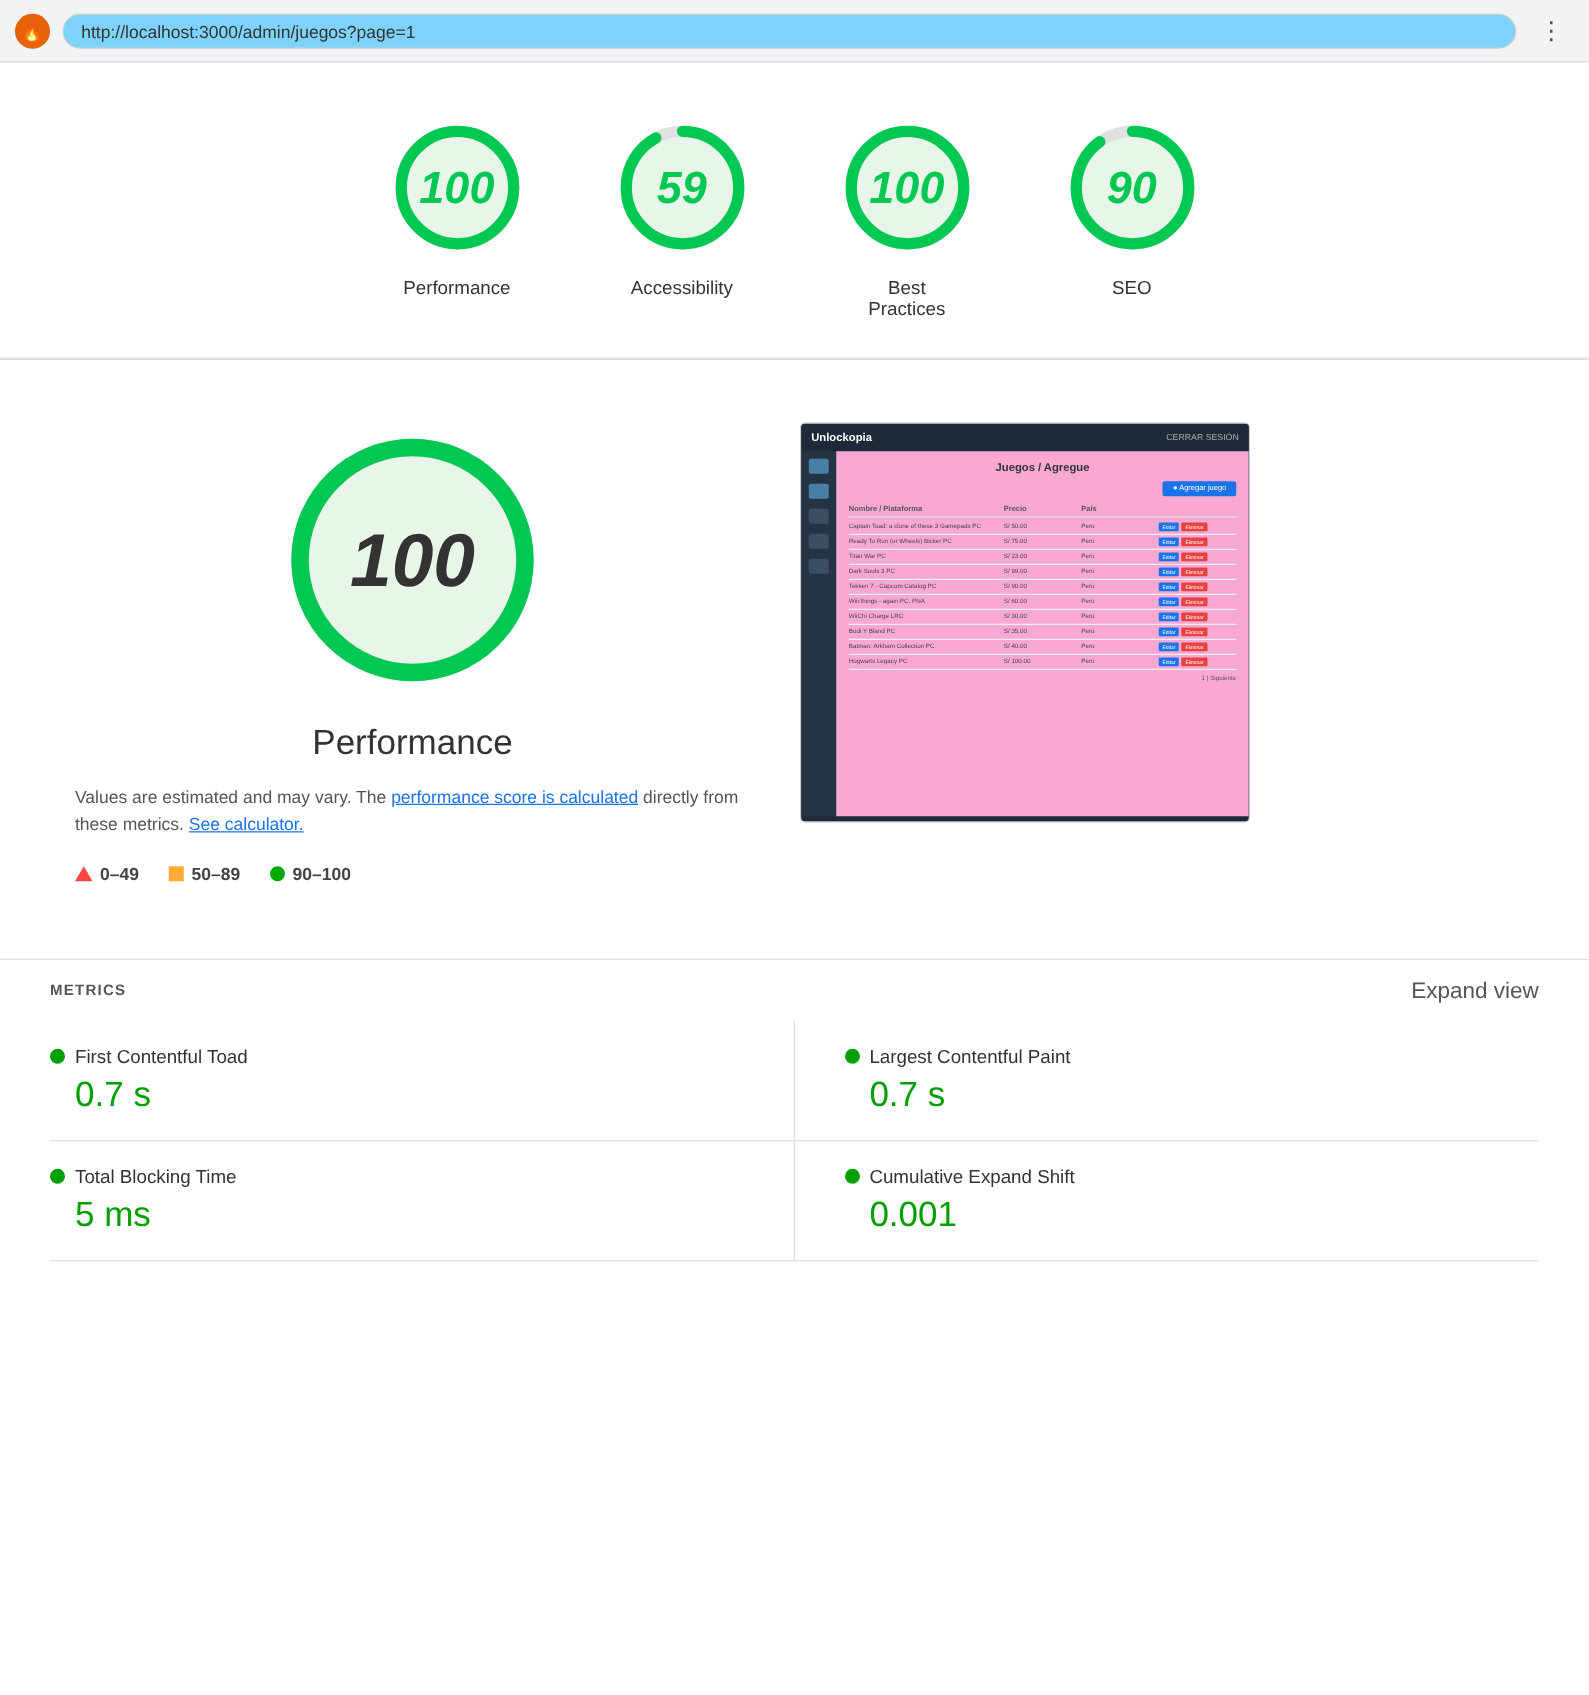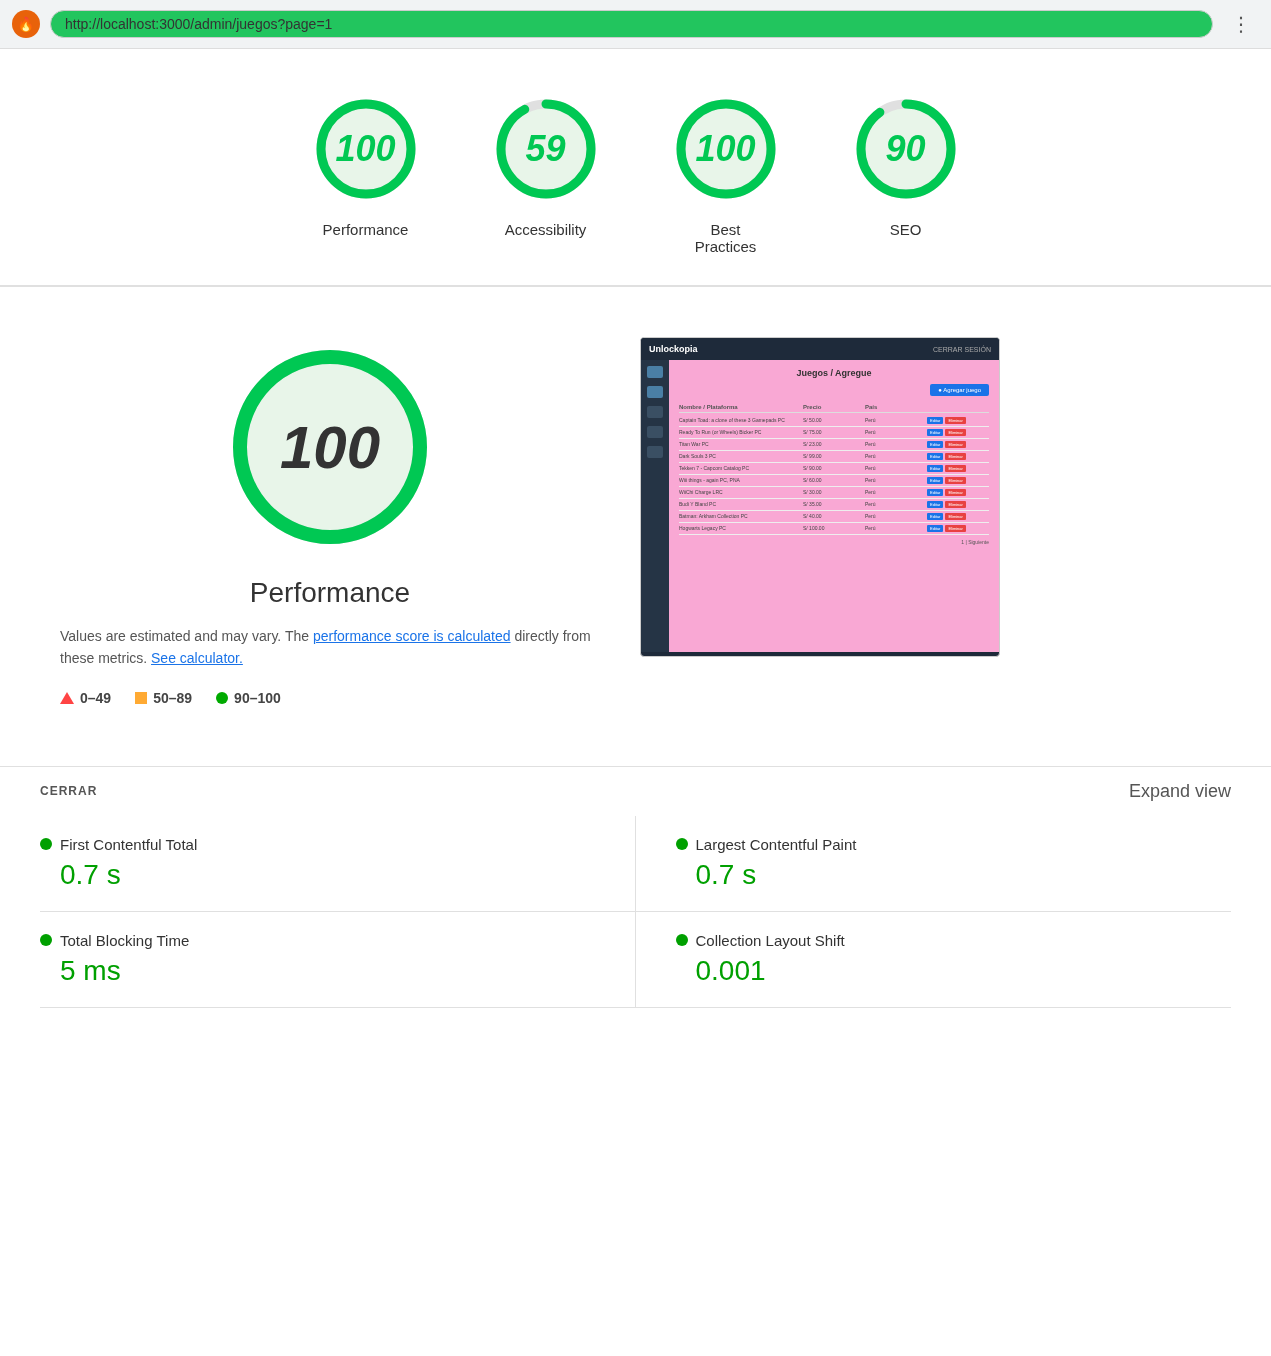--- a/index.html
+++ b/index.html
@@ -28,21 +28,21 @@
       display: flex;
       align-items: center;
       justify-content: center;
       color: white;
       font-size: 14px;
       font-weight: bold;
       flex-shrink: 0;
     }
     .browser-url {
       flex: 1;
-      background: #22c55e;
+      background: #7dd3fc;
       border: 1px solid #ccc;
       border-radius: 20px;
       padding: 5px 14px;
       font-size: 14px;
       color: #333;
     }
     .browser-menu {
       font-size: 20px;
       color: #555;
       cursor: pointer;
@@ -534,46 +534,46 @@
             <span>1 | Siguiente</span>
           </div>
         </div>
       </div>
     </div>
   </div>
 </div>
 
 <div class="metrics-section">
   <div class="metrics-header">
-    <span class="metrics-title">CERRAR</span>
+    <span class="metrics-title">METRICS</span>
     <span class="expand-view">Expand view</span>
   </div>
   <div class="metrics-grid" id="metrics-grid">
   <div class="metric-item">
     <div class="metric-name-row">
       <div class="metric-dot" style="background:#00a000"></div>
-      <span class="metric-name">First Contentful Total</span>
+      <span class="metric-name">First Contentful Toad</span>
     </div>
     <div class="metric-value" style="color:#00a000">0.7 s</div>
   </div>
       <div class="metric-item">
     <div class="metric-name-row">
       <div class="metric-dot" style="background:#00a000"></div>
       <span class="metric-name">Largest Contentful Paint</span>
     </div>
     <div class="metric-value" style="color:#00a000">0.7 s</div>
   </div>
       <div class="metric-item">
     <div class="metric-name-row">
       <div class="metric-dot" style="background:#00a000"></div>
       <span class="metric-name">Total Blocking Time</span>
     </div>
     <div class="metric-value" style="color:#00a000">5 ms</div>
   </div>
       <div class="metric-item">
     <div class="metric-name-row">
       <div class="metric-dot" style="background:#00a000"></div>
-      <span class="metric-name">Collection Layout Shift</span>
+      <span class="metric-name">Cumulative Expand Shift</span>
     </div>
     <div class="metric-value" style="color:#00a000">0.001</div>
   </div>
     </div>
 </div>
 
 </body></html>

